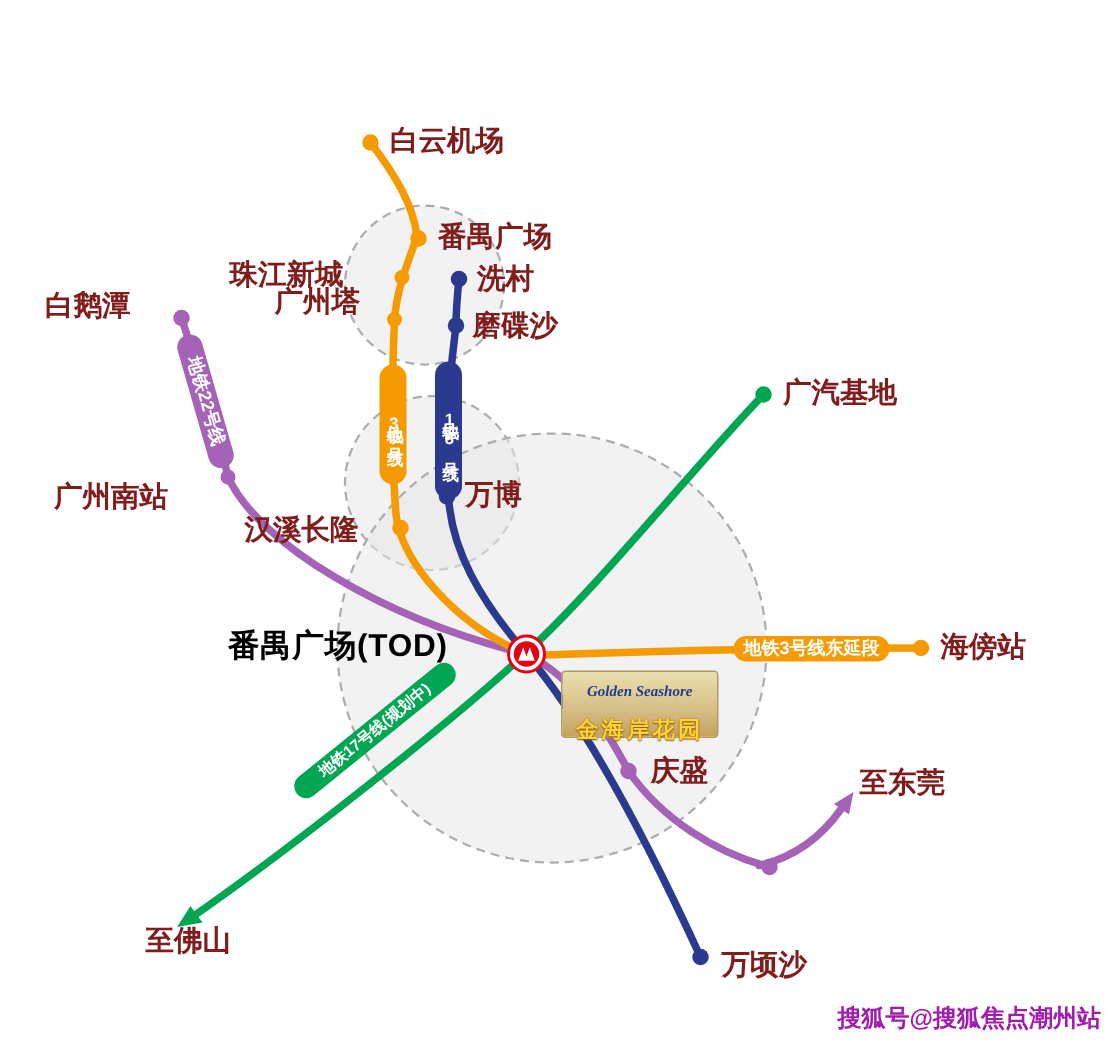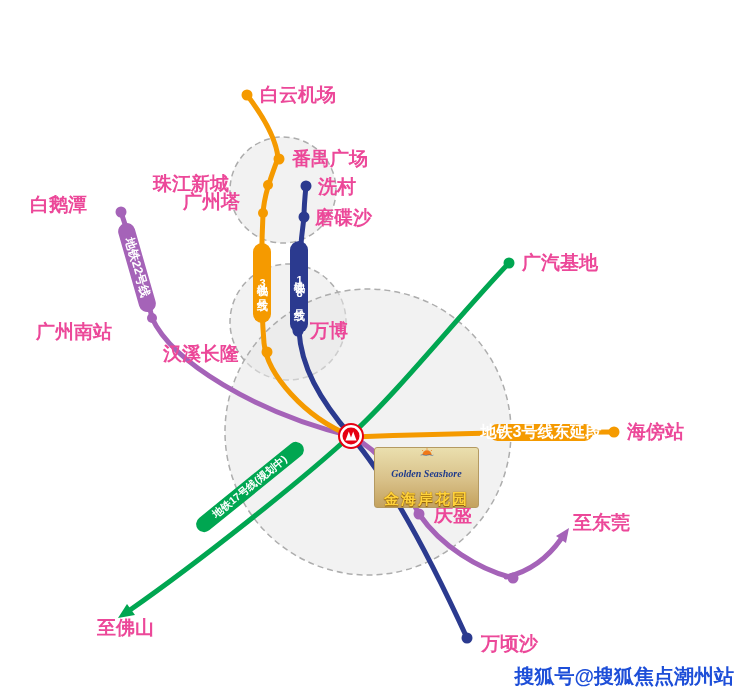--- a/index.html
+++ b/index.html
@@ -1,42 +1,42 @@
 <!DOCTYPE html>
 <html><head>
 <meta charset="utf-8">
 <style>
   * { margin:0; padding:0; box-sizing:border-box; }
   html,body { background:#ffffff; }
   body { font-family:"Liberation Sans", sans-serif; }
   .canvas { position:relative; width:740px; height:696px; background:#fff; overflow:hidden; }
   .map-svg { position:absolute; left:0; top:0; }
 
-  .st { position:absolute; font-weight:bold; font-size:19px; color:#ec4899; white-space:nowrap; line-height:1.15; }
+  .st { position:absolute; font-weight:bold; font-size:19px; color:#7f1d1d; white-space:nowrap; line-height:1.15; }
   .st.big { font-size:21px; color:#000; letter-spacing:0.5px; }
 
   .pill { position:absolute; color:#fff; font-weight:bold; display:flex; align-items:center; justify-content:center;
           border-radius:10px; white-space:nowrap; }
   .pill.v { writing-mode:vertical-rl; text-orientation:upright; font-size:11px; letter-spacing:1px; }
   .pill.line3  { background:#F59A00; }
   .pill.line18 { background:#2B3A8F; }
   .pill.line22 { background:#A563B8; font-size:12px; }
   .pill.line17 { background:#00A651; font-size:10.5px; }
-  .pill.line3e { background:#F59A00; font-size:16px; }
+  .pill.line3e { background:#F59A00; font-size:12px; }
 
-  .logo-box { position:absolute; left:374px; top:447px; width:105px; height:61px;
+  .logo-box { position:absolute; left:374px; top:447px; width:105px; height:45px;
               border:1px solid #B49A62; border-radius:3px;
               background:linear-gradient(180deg,#EADFAE 0%, #D8C088 55%, #C4A25E 100%);
-              display:flex; flex-direction:column; align-items:center; gap:12px; }
+              display:flex; flex-direction:column; align-items:center; justify-content:center; gap:12px; }
   .logo-en { font-family:"Liberation Serif", serif; font-style:italic; font-weight:bold;
              font-size:10px; color:#1F3B8C; line-height:1; margin-top:1px; }
   .logo-zh { font-weight:bold; font-size:15px; letter-spacing:2px; color:#FFD23A; line-height:1.1;
              text-shadow:0 0 1px #8B5A00, 0 1px 1px #8B5A00; }
 
-  .watermark { position:absolute; right:6px; bottom:6px; font-size:20px; color:#1d4ed8; font-weight:bold; }
+  .watermark { position:absolute; right:6px; bottom:6px; font-size:16px; color:#a21caf; font-weight:bold; }
 </style>
 </head>
 <body>
 
 <div class="canvas">
 
   <svg class="map-svg" width="740" height="696" viewBox="0 0 740 696">
 
     <g fill="#E7E7E7" fill-opacity="0.55" stroke="#ADADAD" stroke-width="1.5" stroke-dasharray="6 4">
       <circle cx="283" cy="190" r="53"></circle>
@@ -81,20 +81,21 @@
       <path d="M -5.5 4.5 L -2.2 -4.5 L 0 1.5 L 2.2 -4.5 L 5.5 4.5 Z" fill="#ffffff"></path>
     </g>
   </svg>
 
   <div class="pill v line3" style="left:253px; top:243px; width:18px; height:80px;">地铁3号线</div>
   <div class="pill v line18" style="left:290px; top:241px; width:18px; height:92px;">地铁18号线</div>
   <div class="pill line22" style="left:91px; top:259px; width:92px; height:17px; transform:rotate(74deg); transform-origin:center;">地铁22号线</div>
   <div class="pill line17" style="left:183px; top:479px; width:134px; height:16px; transform:rotate(-39deg); transform-origin:center;">地铁17号线(规划中)</div>
   <div class="pill line3e" style="left:489px; top:424px; width:104px; height:17px;">地铁3号线东延段</div>
 
+  <div class="st big" style="left:152px; top:419px;">番禺广场(TOD)</div>
 
   <div class="st" style="left:260px; top:84px;">白云机场</div>
   <div class="st" style="left:292px; top:148px;">番禺广场</div>
   <div class="st" style="left:153px; top:173px;">珠江新城</div>
   <div class="st" style="left:183px; top:191px;">广州塔</div>
   <div class="st" style="left:318px; top:176px;">洗村</div>
   <div class="st" style="left:315px; top:207px;">磨碟沙</div>
   <div class="st" style="left:310px; top:320px;">万博</div>
   <div class="st" style="left:163px; top:343px;">汉溪长隆</div>
   <div class="st" style="left:30px;  top:194px;">白鹅潭</div>

